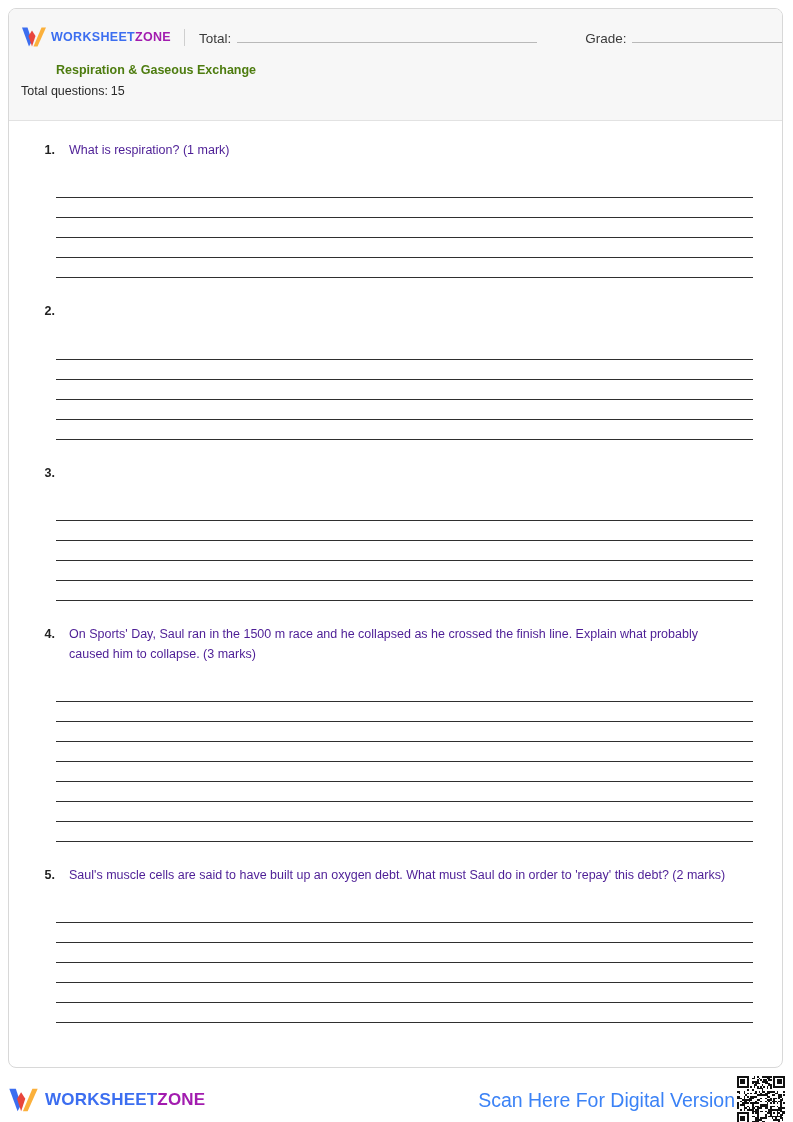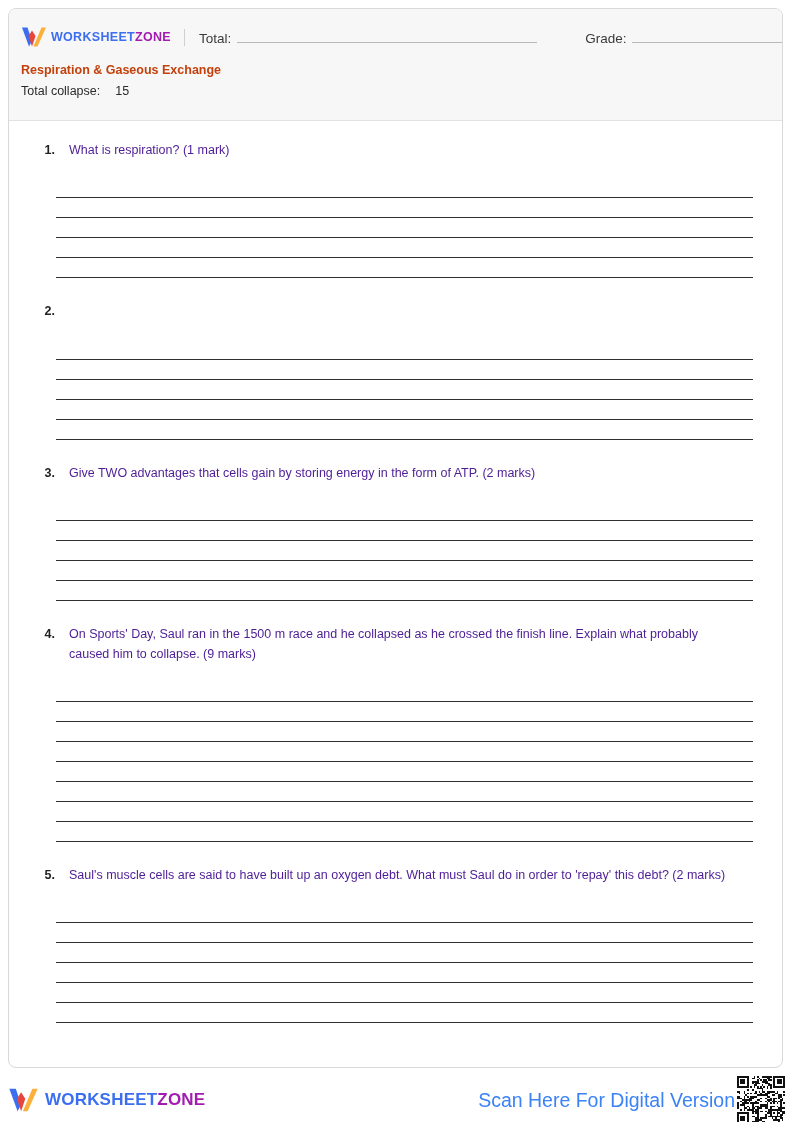--- a/index.html
+++ b/index.html
@@ -89,30 +89,31 @@
   .field-name .field-rule { width: 300px; }
   .field-grade { margin-left: 48px; }
   .field-grade .field-rule { width: 188px; }
 
   .hdr-meta {
     padding: 12px 0 0 12px;
   }
   .ws-title {
     font-size: 12.5px;
     font-weight: bold;
-    color: #c2410c;
+    color: #4d7c0f;
     line-height: 1.5;
+    margin-left: 35px;
   }
   .ws-total {
     font-size: 12.5px;
     color: #2b2b2b;
     line-height: 1.6;
     margin-top: 1px;
   }
-  .ws-total .total-count { margin-left: 15px; }
+  .ws-total .total-count { margin-left: 3px; }
 
   
   .questions {
     padding: 20px 30px 0 20px;
   }
   .q-block { margin-bottom: 0; }
 
   .q-head {
     display: flex;
     align-items: flex-start;
@@ -214,21 +215,21 @@
       </div>
 
       <div class="field field-grade">
         <span class="field-label">Grade:</span>
         <span class="field-rule"></span>
       </div>
     </div>
 
     <div class="hdr-meta">
       <div class="ws-title">Respiration &amp; Gaseous Exchange</div>
-      <div class="ws-total"><span>Total collapse:</span><span class="total-count">15</span></div>
+      <div class="ws-total"><span>Total questions:</span><span class="total-count">15</span></div>
     </div>
   </div>
 
   <div class="questions" id="questions">
       <div class="q-block">
         <div class="q-head">
           <div class="q-num">1.</div>
           <div class="q-text">What is respiration? (1 mark)</div>
         </div>
         <div class="q-lines">
@@ -249,35 +250,34 @@
           <div class="ans-line"></div>
           <div class="ans-line"></div>
           <div class="ans-line"></div>
           <div class="ans-line"></div>
         </div>
         <div class="q-gap"></div>
       </div>
       <div class="q-block">
         <div class="q-head">
           <div class="q-num">3.</div>
-          <div class="q-text">Give TWO advantages that cells gain by storing energy in the form of ATP. (2 marks)</div>
         </div>
         <div class="q-lines">
           <div class="ans-line"></div>
           <div class="ans-line"></div>
           <div class="ans-line"></div>
           <div class="ans-line"></div>
           <div class="ans-line"></div>
         </div>
         <div class="q-gap"></div>
       </div>
       <div class="q-block">
         <div class="q-head">
           <div class="q-num">4.</div>
-          <div class="q-text">On Sports' Day, Saul ran in the 1500 m race and he collapsed as he crossed the finish line. Explain what probably caused him to collapse. (9 marks)</div>
+          <div class="q-text">On Sports' Day, Saul ran in the 1500 m race and he collapsed as he crossed the finish line. Explain what probably caused him to collapse. (3 marks)</div>
         </div>
         <div class="q-lines">
           <div class="ans-line"></div>
           <div class="ans-line"></div>
           <div class="ans-line"></div>
           <div class="ans-line"></div>
           <div class="ans-line"></div>
           <div class="ans-line"></div>
           <div class="ans-line"></div>
           <div class="ans-line"></div>

